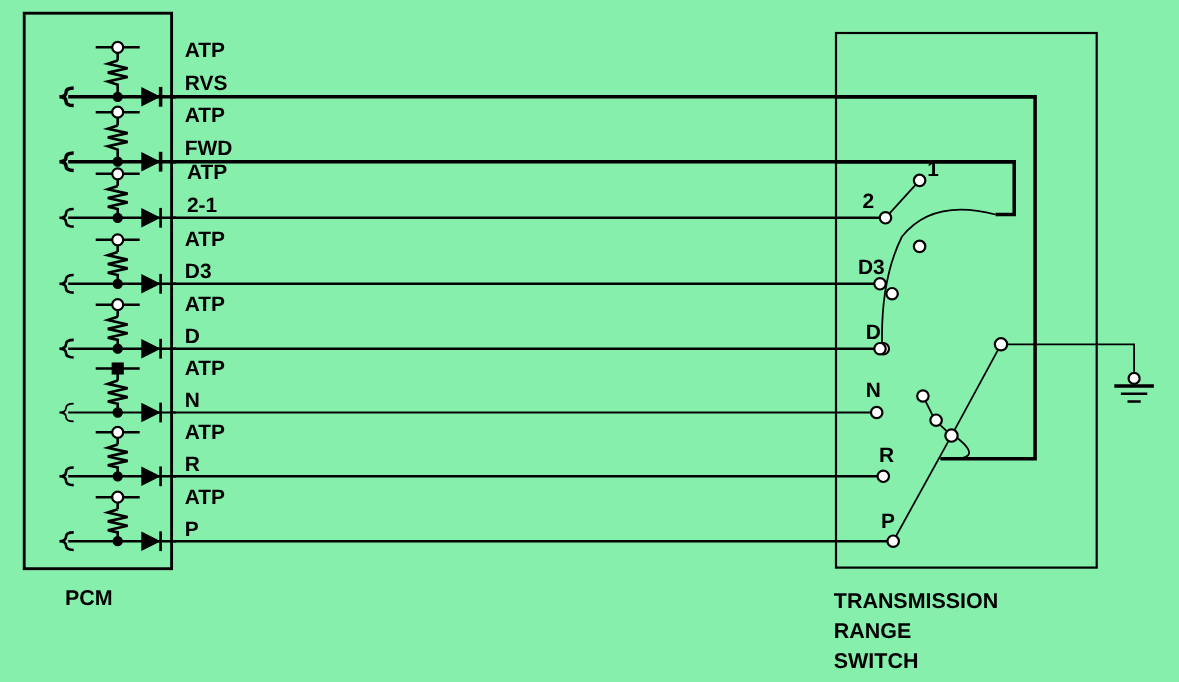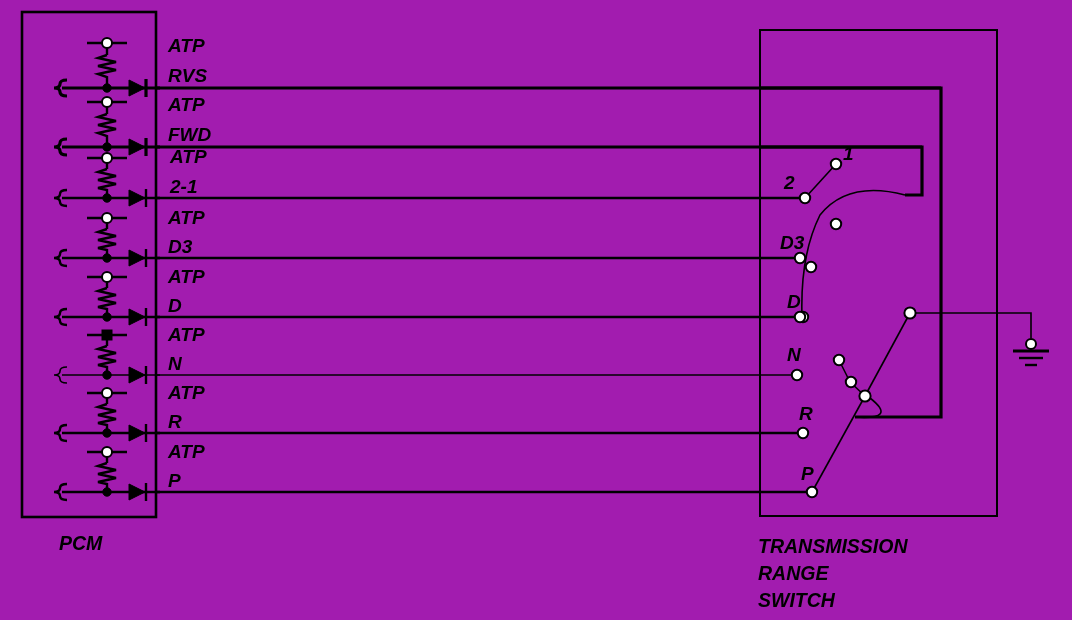--- a/index.html
+++ b/index.html
@@ -1,18 +1,18 @@
 <!DOCTYPE html>
 <html><head>
 <meta charset="utf-8">
 <style>
   html,body{margin:0;padding:0;background:#ffffff;}
   body{width:1072px;height:620px;overflow:hidden;
        font-family:"Liberation Sans",sans-serif;}
-  #diagram-root{position:relative;width:1072px;height:620px;background:#a21caf;font-style:italic;}
+  #diagram-root{position:relative;width:1072px;height:620px;background:#86efac;}
   svg#schematic{position:absolute;left:0;top:0;width:1072px;height:620px;display:block;}
   .wire{stroke:#000;fill:none;}
   .w-thick{stroke-width:3.2;}
   .w-med{stroke-width:2.4;}
   .w-thin{stroke-width:1.6;}
   .box{fill:none;stroke:#000;stroke-width:2.6;}
   .box-thin{fill:none;stroke:#000;stroke-width:2.0;}
   .node-open{fill:#fff;stroke:#000;stroke-width:2.0;}
   .node-solid{fill:#000;stroke:#000;stroke-width:1;}
   .lbl{font-family:"Liberation Sans",sans-serif;font-weight:bold;fill:#000;

